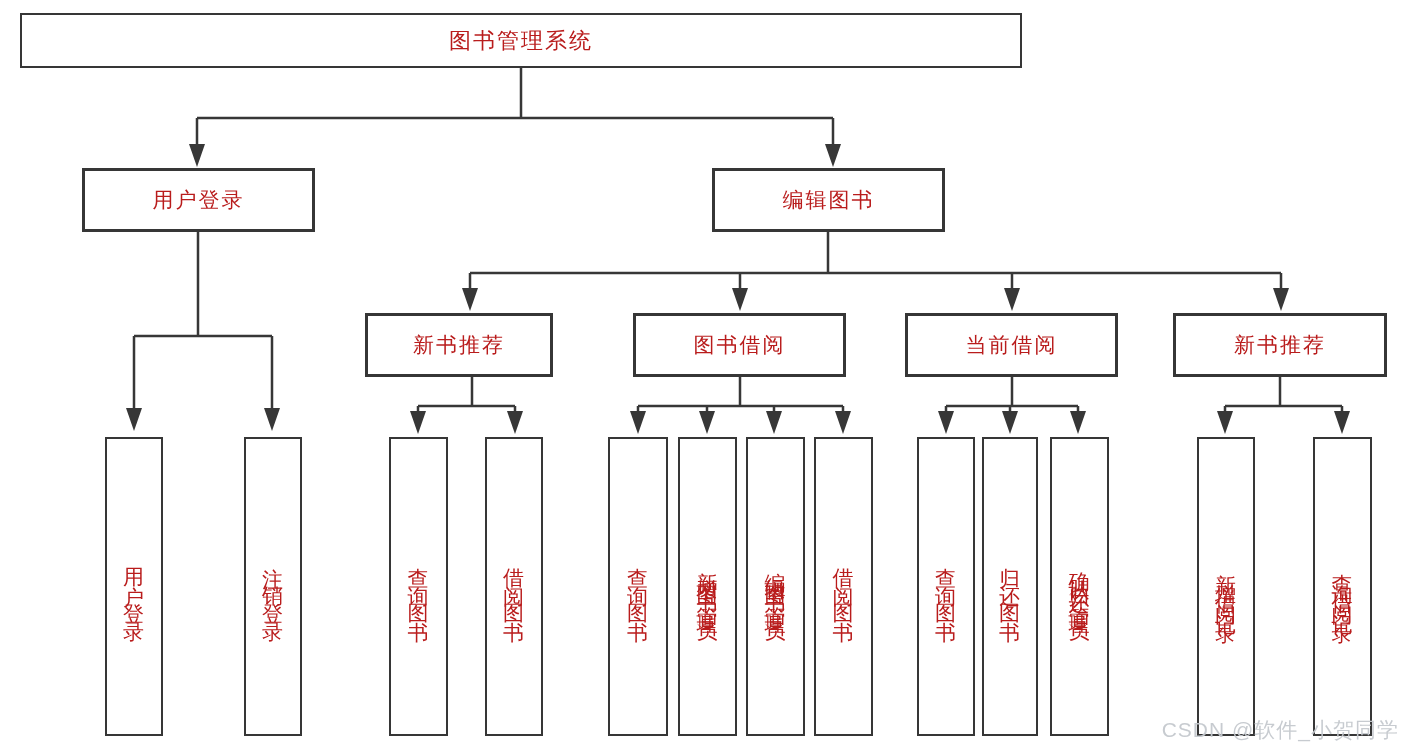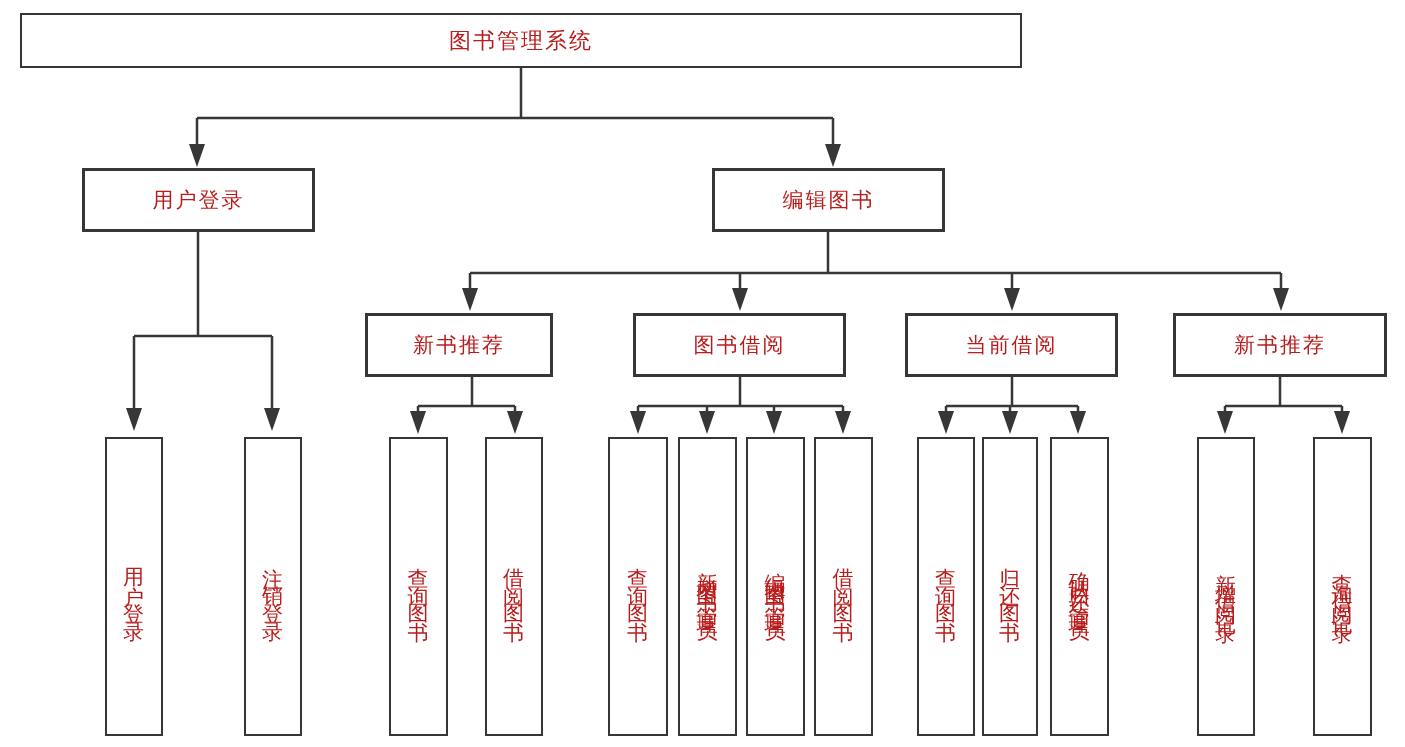--- a/index.html
+++ b/index.html
@@ -174,14 +174,15 @@
   <div class="box vbox" style="left:1050px; top:437px; width:59px; height:299px;">
     <span class="vtext long">确认归还（管理员）</span>
   </div>
   <div class="box vbox" style="left:1197px; top:437px; width:58px; height:299px;">
     <span class="vtext medium">新增借阅记录</span>
   </div>
   <div class="box vbox" style="left:1313px; top:437px; width:59px; height:299px;">
     <span class="vtext medium">查询借阅记录</span>
   </div>
 
+  <div class="watermark">CSDN @软件_小贺同学</div>
 
 </div>
 
 </body></html>

